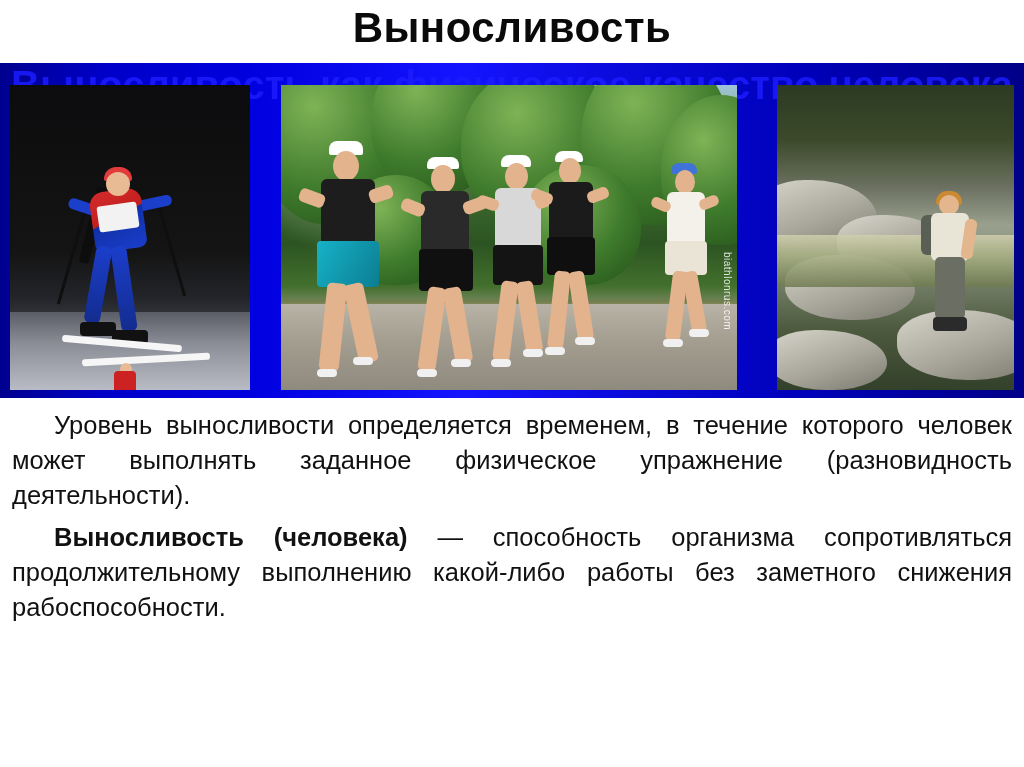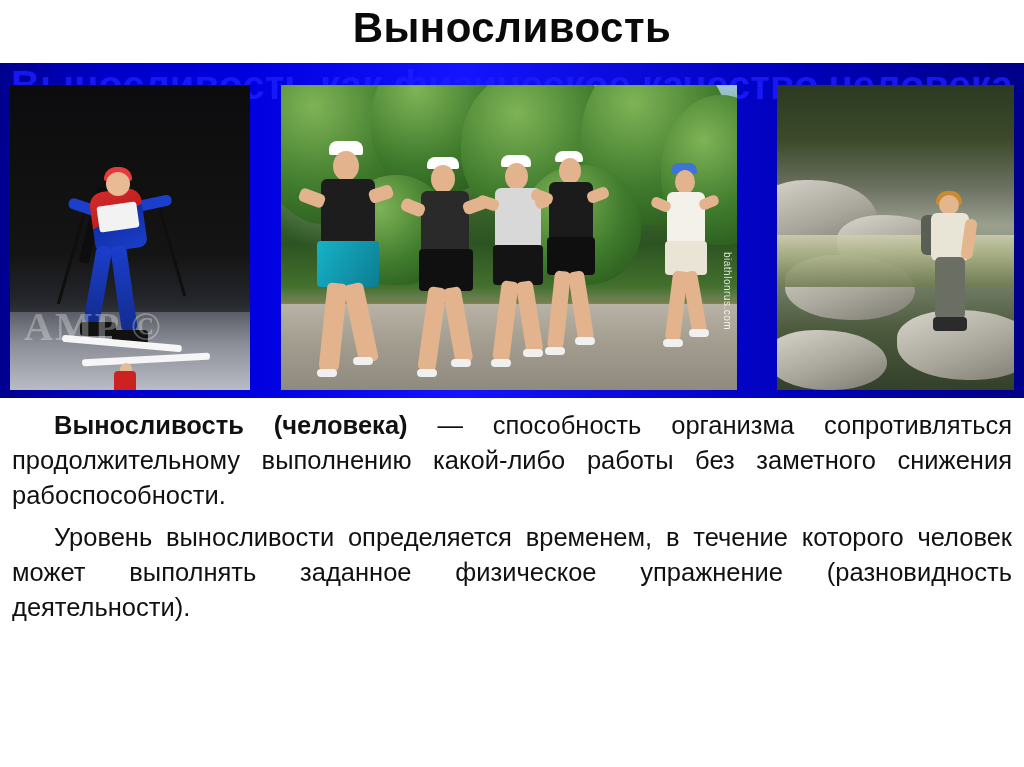--- a/index.html
+++ b/index.html
@@ -250,21 +250,20 @@
       <div class="boot-l"></div>
       <div class="boot-r"></div>
       <div class="ski-l"></div>
       <div class="ski-r"></div>
     </div>
     <div class="mini-figure">
       <div class="m-head"></div>
       <div class="m-top"></div>
 
     </div>
-    <div class="watermark-amp">AMP ©</div>
   </div>
 
   <div class="photo photo-runners">
     <div class="runners-bg"></div>
 
     <div class="tree" style="left:-20px; top:-30px; width:150px; height:170px;"></div>
     <div class="tree" style="left:90px; top:-40px; width:130px; height:150px;"></div>
     <div class="tree" style="left:180px; top:-20px; width:160px; height:160px;"></div>
     <div class="tree" style="left:300px; top:-35px; width:150px; height:175px;"></div>
     <div class="tree" style="left:380px; top:10px; width:120px; height:150px;"></div>
@@ -357,17 +356,17 @@
       <div class="h-top"></div>
       <div class="h-arm"></div>
       <div class="h-pants"></div>
       <div class="h-boot"></div>
     </div>
   </div>
 
 </div>
 
 <div class="body-text">
+  <p class="para indent">Уровень выносливости определяется временем, в течение которого человек может выполнять заданное физическое упражнение (разновидность деятельности).</p>
   <p class="para indent">
     <b>Выносливость (человека)</b><span> — способность организма сопротивляться продолжительному выполнению какой-либо работы без заметного снижения рабоспособности.</span>
   </p>
-  <p class="para indent">Уровень выносливости определяется временем, в течение которого человек может выполнять заданное физическое упражнение (разновидность деятельности).</p>
 </div>
 
 </body></html>

